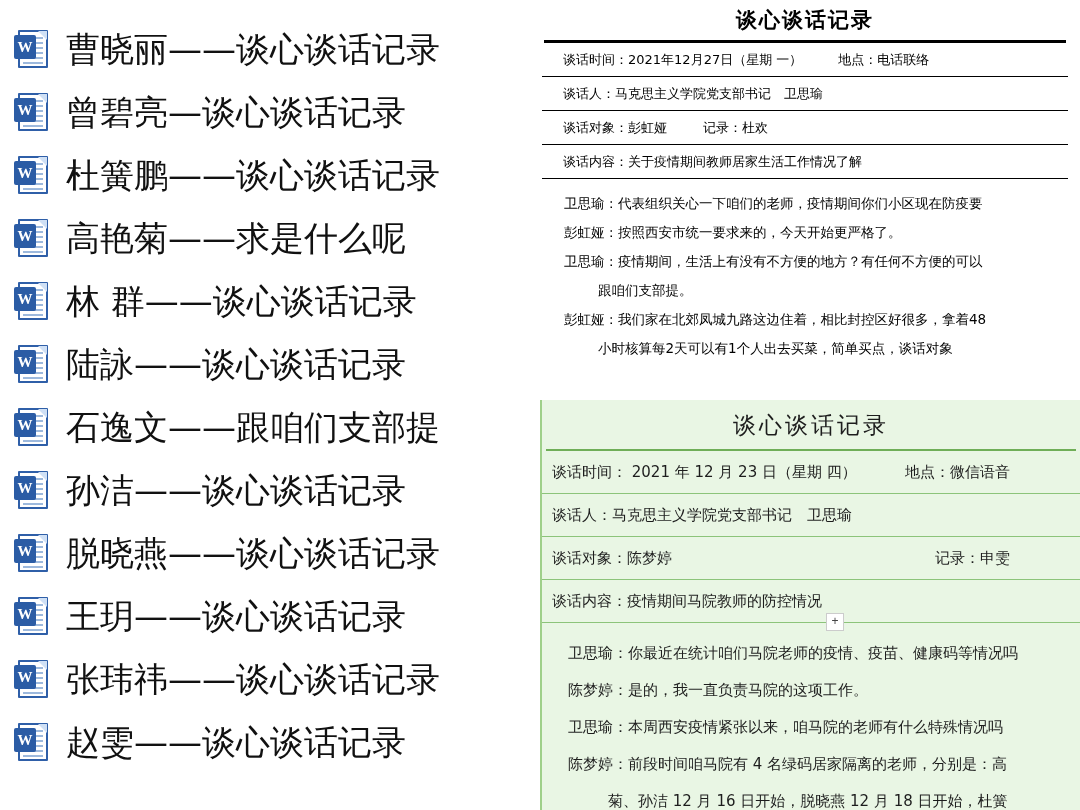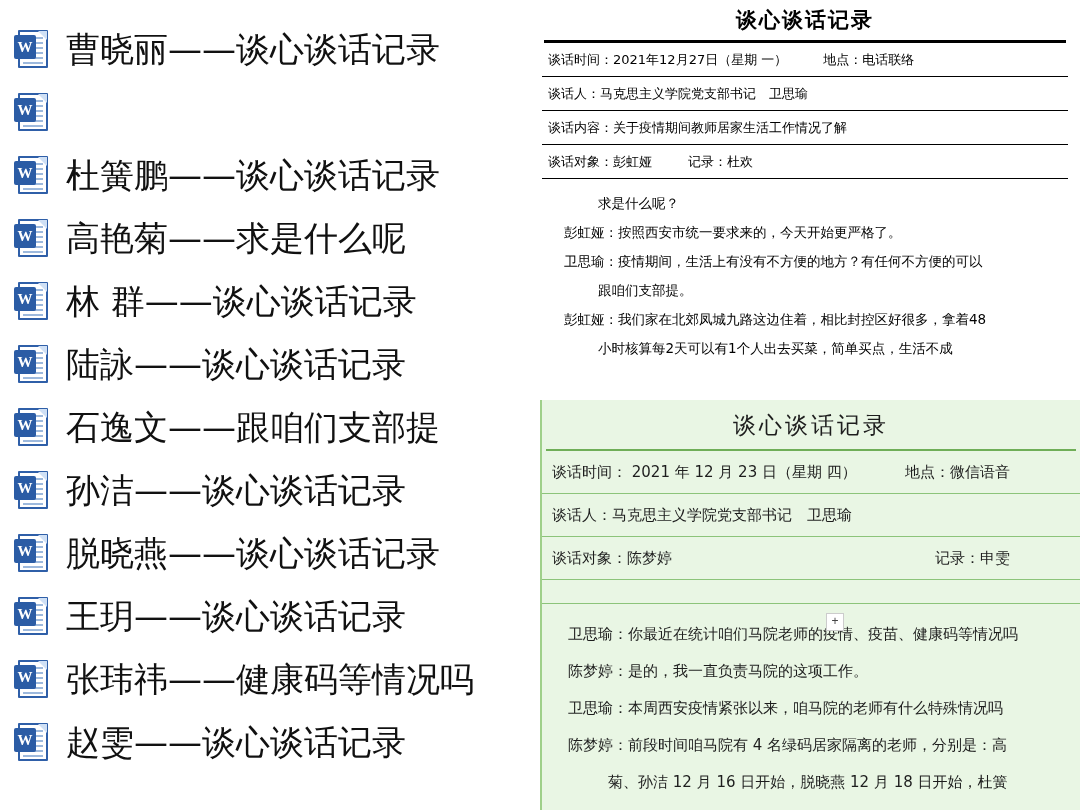--- a/index.html
+++ b/index.html
@@ -127,21 +127,21 @@
     margin: 6px 2px 0 2px;
   }
   .meta-row {
     border-bottom: 1px solid #000000;
     padding: 8px 6px 7px 6px;
     font-family: "DejaVu Sans", sans-serif;
     font-size: 13px;
     color: #000000;
     display: flex;
   }
-  .meta-row .c1 { flex: 0 0 auto; }
+  .meta-row .c1 { flex: 0 0 auto; margin-left: 15px; }
   .meta-row .c2 { margin-left: 36px; text-align: center; }
   .body-lines {
     padding: 10px 6px 0 22px;
     font-family: "DejaVu Sans", sans-serif;
     font-size: 13.5px;
     color: #000000;
     line-height: 29px;
   }
   .body-lines .indent { padding-left: 34px; }
 
@@ -230,20 +230,21 @@
         <span class="lines">
             <i></i>
             <i></i>
             <i></i>
             <i></i>
             <i></i>
             <i></i>
           </span>
         <span class="w">W</span>
       </span>
+      <span class="file-name">曾碧亮—谈心谈话记录</span>
     </div>
     <div class="file-row">
       <span class="word-icon">
         <span class="page"></span>
         <span class="lines">
             <i></i>
             <i></i>
             <i></i>
             <i></i>
             <i></i>
@@ -364,21 +365,21 @@
         <span class="lines">
             <i></i>
             <i></i>
             <i></i>
             <i></i>
             <i></i>
             <i></i>
           </span>
         <span class="w">W</span>
       </span>
-      <span class="file-name">张玮祎——健康码等情况吗</span>
+      <span class="file-name">张玮祎——谈心谈话记录</span>
     </div>
     <div class="file-row">
       <span class="word-icon">
         <span class="page"></span>
         <span class="lines">
             <i></i>
             <i></i>
             <i></i>
             <i></i>
             <i></i>
@@ -396,55 +397,56 @@
 
     <div class="meta-row">
       <span class="c1">谈话时间：2021年12月27日（星期 一）</span>
       <span class="c2">地点：电话联络</span>
     </div>
     <div class="meta-row">
       <span class="c1">谈话人：马克思主义学院党支部书记　卫思瑜</span>
       <span class="c2"></span>
     </div>
     <div class="meta-row">
+      <span class="c1">谈话对象：彭虹娅</span>
+      <span class="c2">记录：杜欢</span>
+    </div>
+    <div class="meta-row">
       <span class="c1">谈话内容：关于疫情期间教师居家生活工作情况了解</span>
       <span class="c2"></span>
     </div>
-    <div class="meta-row">
-      <span class="c1">谈话对象：彭虹娅</span>
-      <span class="c2">记录：杜欢</span>
-    </div>
 
     <div class="body-lines">
-      <div class="indent">求是什么呢？</div>
+      <div>卫思瑜：代表组织关心一下咱们的老师，疫情期间你们小区现在防疫要</div>
       <div>彭虹娅：按照西安市统一要求来的，今天开始更严格了。</div>
       <div>卫思瑜：疫情期间，生活上有没有不方便的地方？有任何不方便的可以</div>
       <div class="indent">跟咱们支部提。</div>
       <div>彭虹娅：我们家在北郊凤城九路这边住着，相比封控区好很多，拿着48</div>
-      <div class="indent">小时核算每2天可以有1个人出去买菜，简单买点，生活不成</div>
+      <div class="indent">小时核算每2天可以有1个人出去买菜，简单买点，谈话对象</div>
     </div>
   </div>
 
   <div class="doc-bottom">
     <div class="doc-title">谈心谈话记录</div>
     <div class="rule-g"></div>
 
     <div class="g-row">
       <span class="c1">谈话时间： 2021 年 12 月 23 日（星期 四）</span>
       <span class="c2">地点：微信语音</span>
     </div>
     <div class="g-row">
       <span class="c1">谈话人：马克思主义学院党支部书记　卫思瑜</span>
       <span class="c2"></span>
     </div>
     <div class="g-row">
       <span class="c1">谈话对象：陈梦婷</span>
       <span class="c2">记录：申雯</span>
     </div>
     <div class="g-row">
+      <span class="c1">谈话内容：疫情期间马院教师的防控情况</span>
       <span class="c2"></span>
     </div>
 
     <div class="g-body">
       <div>卫思瑜：你最近在统计咱们马院老师的疫情、疫苗、健康码等情况吗</div>
       <div>陈梦婷：是的，我一直负责马院的这项工作。</div>
       <div>卫思瑜：本周西安疫情紧张以来，咱马院的老师有什么特殊情况吗</div>
       <div>陈梦婷：前段时间咱马院有 4 名绿码居家隔离的老师，分别是：高</div>
       <div class="indent">菊、孙洁 12 月 16 日开始，脱晓燕 12 月 18 日开始，杜簧</div>
     </div>

